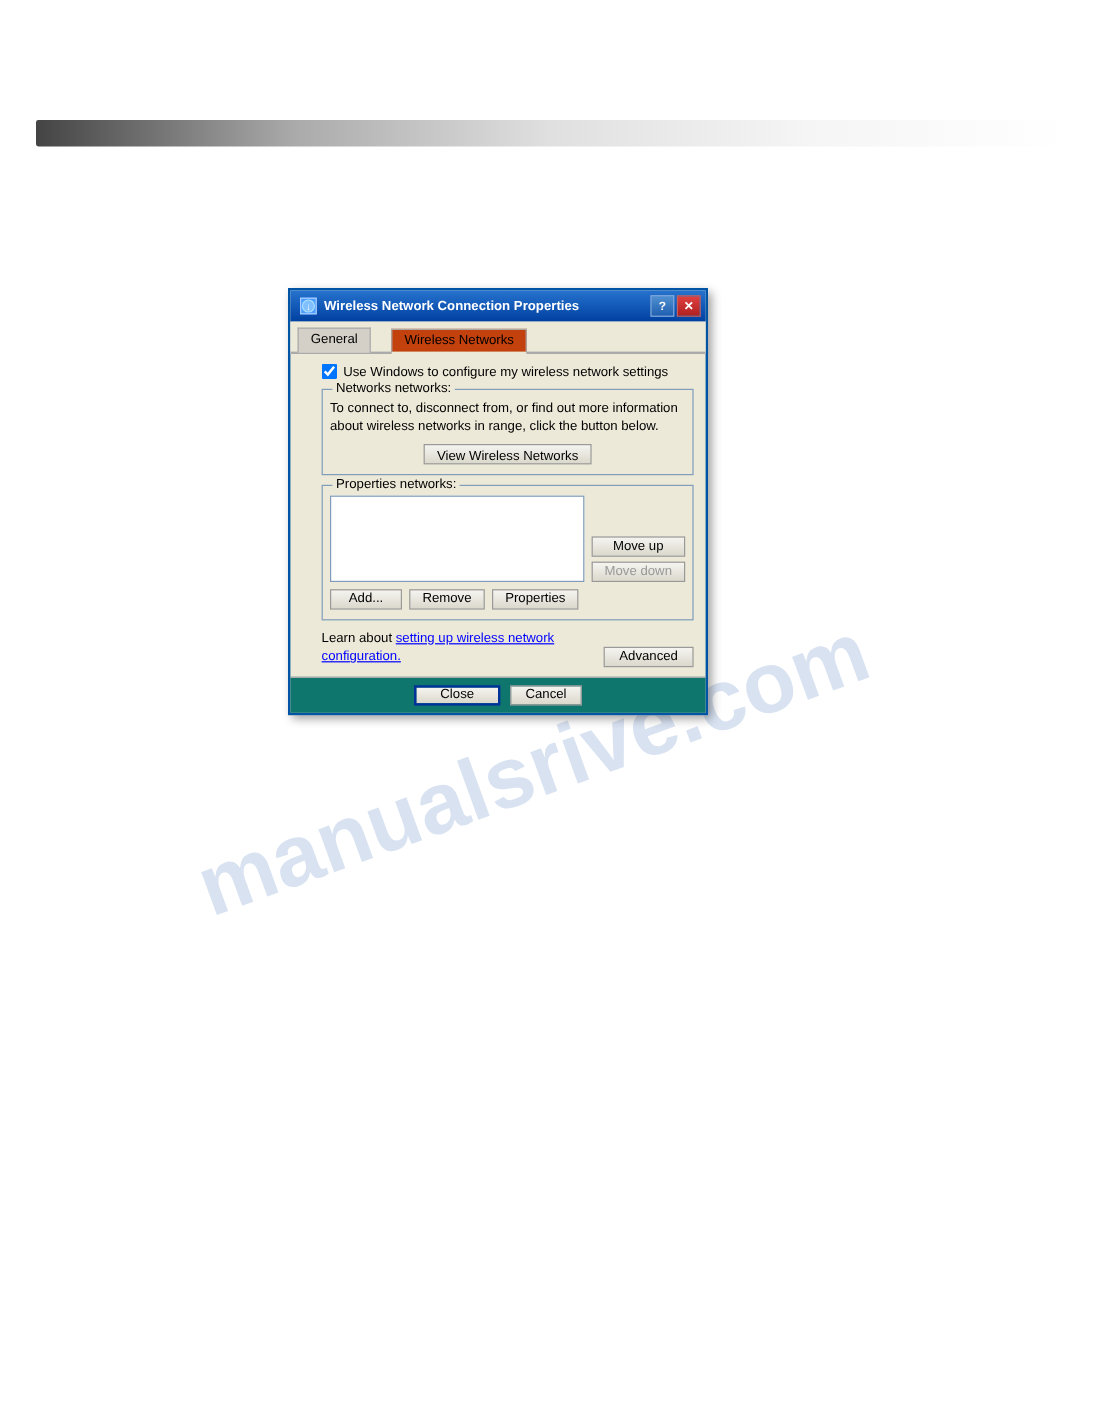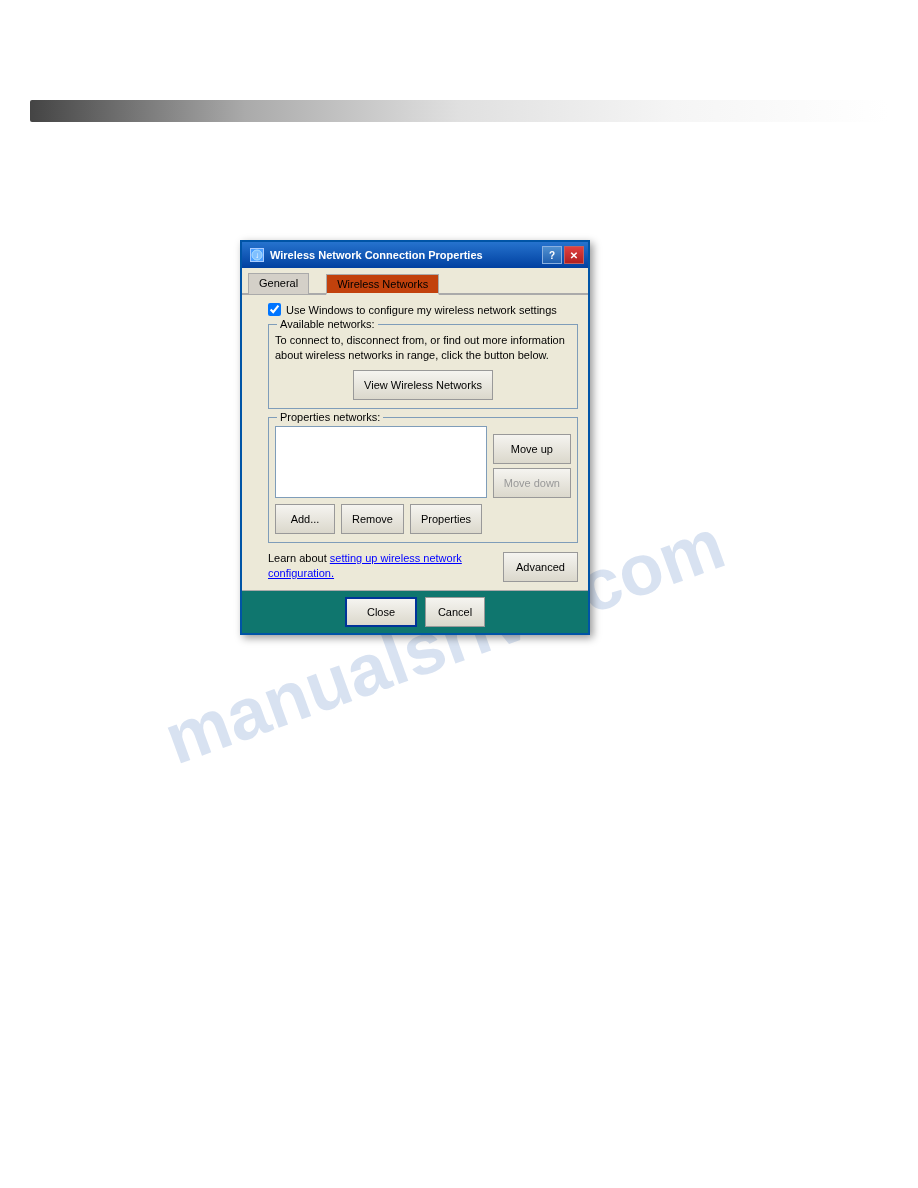--- a/index.html
+++ b/index.html
@@ -201,21 +201,21 @@
     
     .win-btn {
       background: linear-gradient(to bottom, #f5f4f0, #dbd8cc);
       border: 1px solid #999;
       padding: 3px 10px;
       font-size: 11px;
       cursor: pointer;
       color: #000;
       font-family: 'Tahoma', 'Arial', sans-serif;
       min-width: 60px;
-      height: 30px;
+      height: 17px;
       display: inline-flex;
       align-items: center;
       justify-content: center;
     }
 
     .win-btn:disabled {
       color: #999;
       cursor: default;
     }
 
@@ -319,21 +319,21 @@
   </div>
 
   <div class="dialog-body">
 
     <div class="checkbox-row">
       <input type="checkbox" checked="" style="">
       <span class="checkbox-label">Use Windows to configure my wireless network settings</span>
     </div>
 
     <div class="group-box">
-      <span class="group-legend">Available networks:</span>
+      <span class="group-legend">Networks networks:</span>
       <div class="group-content">
         <p class="group-text">To connect to, disconnect from, or find out more information about wireless networks in range, click the button below.</p>
         <button class="win-btn view-networks-btn">View Wireless Networks</button>
       </div>
     </div>
 
     <div class="group-box">
       <span class="group-legend">Properties networks:</span>
       <div class="group-content">
         <div class="preferred-section">

